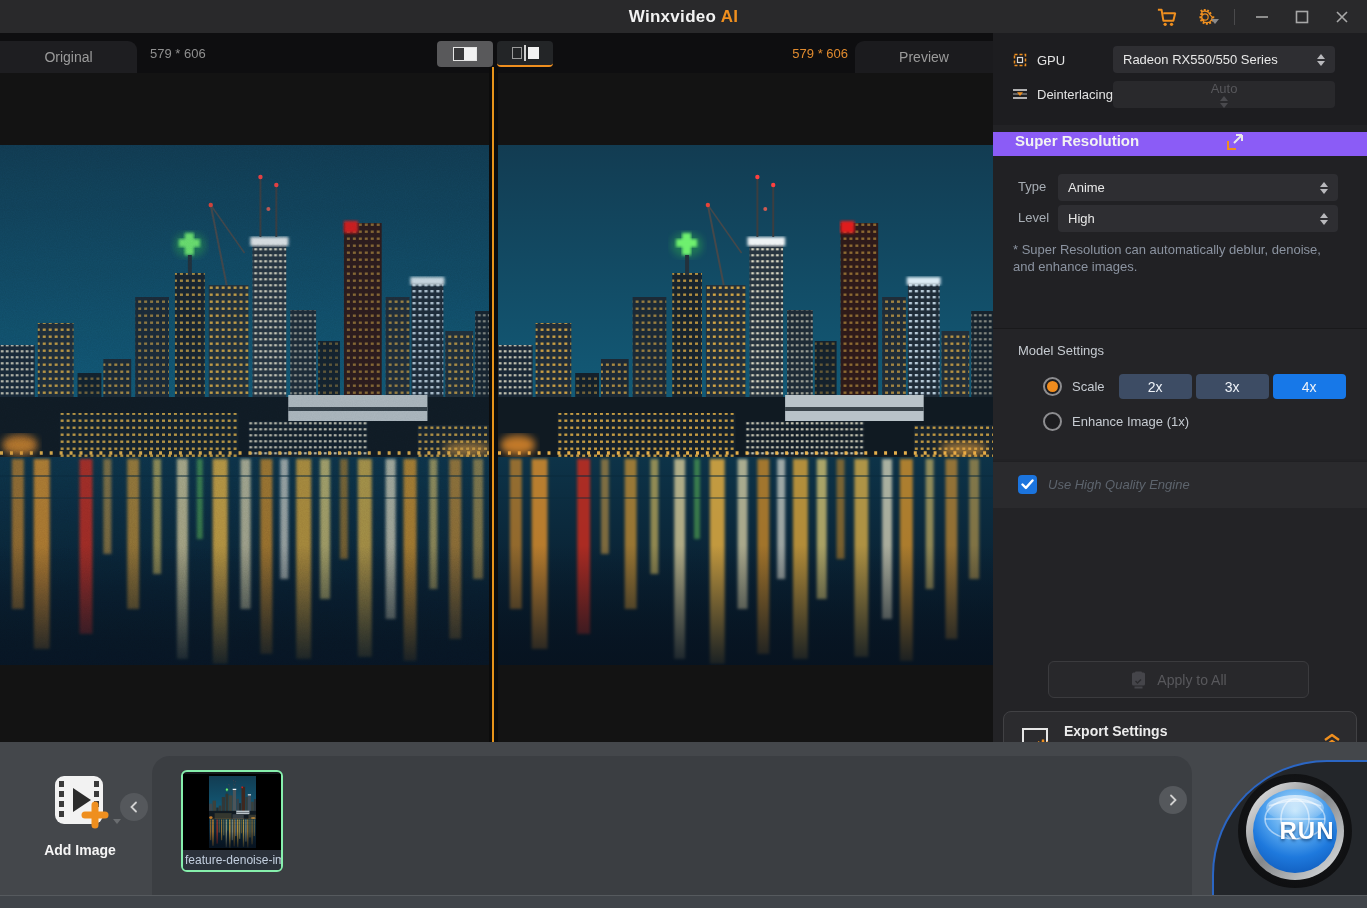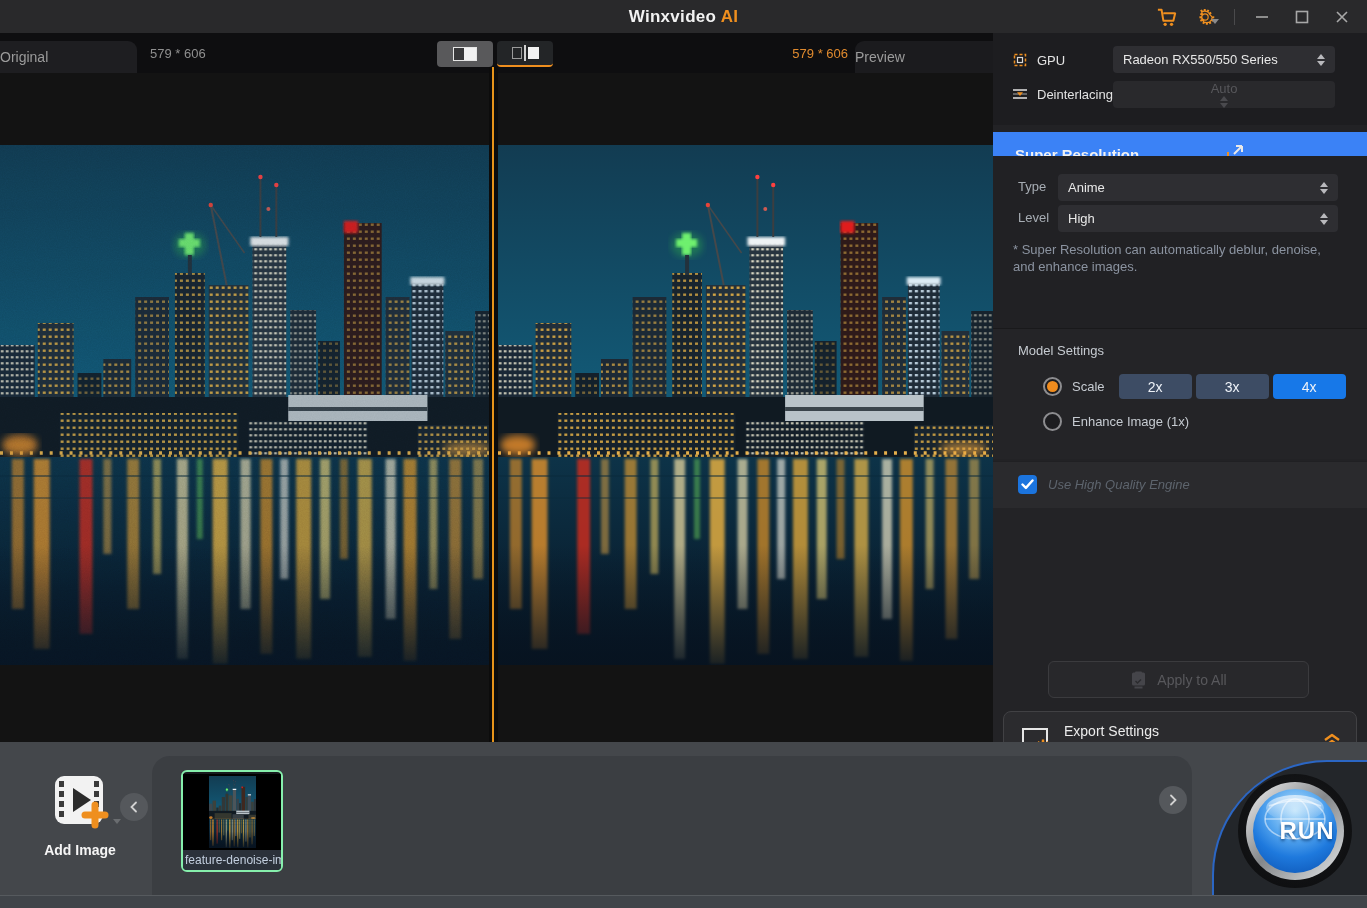--- a/index.html
+++ b/index.html
@@ -10,21 +10,21 @@
   .titlebar{position:absolute;left:0;top:0;width:1367px;height:33px;background:#29292b;display:flex;align-items:center;}
   .title{position:absolute;left:0;right:0;text-align:center;font-size:17px;font-weight:bold;color:#f2f2f2;letter-spacing:.3px;}
   .title .accent{color:#ef8f1f;}
   .tb-icons{position:absolute;right:8px;top:0;height:33px;display:flex;align-items:center;gap:6px;}
   .tb-btn{width:34px;height:28px;display:flex;align-items:center;justify-content:center;cursor:pointer;}
   .tb-sep{width:1px;height:16px;background:#4a4a4c;margin:0 4px;}
   .caret-down{width:0;height:0;border-left:4px solid transparent;border-right:4px solid transparent;border-top:5px solid #8a8a8c;margin-left:-4px;margin-top:10px;}
 
   
   .tabbar{position:absolute;left:0;top:33px;width:993px;height:40px;background:#0e0e10;}
-  .tab{position:absolute;bottom:0;height:32px;display:flex;align-items:center;font-size:14px;color:#9b9b9b;}
+  .tab{position:absolute;bottom:0;height:32px;display:flex;align-items:center;justify-content:center;font-size:14px;color:#9b9b9b;}
   .tab-original{left:0;width:137px;background:#1e1e21;border-radius:0 9px 0 0;}
   .tab-preview{left:855px;width:138px;background:#1b1b1e;border-radius:9px 0 0 0;}
   .size-gray{position:absolute;left:150px;top:13px;font-size:13px;color:#8f8f8f;}
   .size-orange{position:absolute;left:752px;top:13px;width:96px;text-align:right;font-size:13px;color:#e08a2e;}
   .toggle{position:absolute;top:8px;width:56px;height:26px;border-radius:4px;display:flex;align-items:center;justify-content:center;cursor:pointer;}
   .toggle-one{left:437px;background:#59595b;}
   .toggle-split{left:497px;background:#232527;border-bottom:2px solid #ef8f1f;}
   .ticon1{width:24px;height:14px;border:1px solid #e6e6e6;background:linear-gradient(to right,#39393b 45%,#f2f2f2 45%);}
   .ticon2{display:flex;align-items:center;gap:2px;}
   .ticon2 .a{width:10px;height:12px;border:1px solid #9a9a9a;background:#232527;}
@@ -37,21 +37,21 @@
   .pane svg{display:block;}
   .pane-left{left:0;width:489px;}
   .pane-right{left:498px;width:495px;}
   .divider{position:absolute;left:489px;top:-6px;width:9px;height:682px;background:#0c0c0c;}
   .divider::after{content:"";position:absolute;left:3px;top:0;width:2px;height:100%;background:#e8941a;}
 
   
   .panel{position:absolute;left:993px;top:33px;width:374px;height:709px;background:#222225;font-size:13px;}
   .sec{position:absolute;left:0;width:374px;}
   .sec-gpu{top:0;height:92px;background:#1d1d20;}
-  .sec-srh{top:99px;height:31px;background:#3b82f6;display:flex;align-items:flex-end;}
+  .sec-srh{top:99px;height:31px;background:#8b5cf6;display:flex;align-items:flex-start;}
   .sec-controls{top:123px;height:172px;background:#212124;}
   .sec-model{top:295px;height:131px;background:#242427;border-top:1px solid #19191b;}
   .sec-check{top:428px;height:47px;background:#2a2a2d;border-top:1px solid #202023;font-style:italic;}
   .sec-rest{top:475px;height:234px;background:#232326;padding-left:41px;}
   .row{position:absolute;display:flex;align-items:center;}
   .lbl{color:#b9bec4;}
   .dd{position:absolute;height:27px;background:#2e2e32;border-radius:4px;display:flex;align-items:center;padding:0 10px;color:#e8e8e8;cursor:pointer;}
   .dd .val{flex:1;font-size:13px;}
   .dd.disabled{color:#57575b;cursor:default;background:#29292c;}
   .updown{display:flex;flex-direction:column;gap:2px;align-items:center;}
@@ -64,21 +64,21 @@
   .note{position:absolute;left:20px;top:85px;width:330px;color:#8b93a0;font-size:13px;line-height:17px;}
   .radio{width:19px;height:19px;border:2px solid #8d8d90;border-radius:50%;background:#1d1d20;display:flex;align-items:center;justify-content:center;cursor:pointer;}
   .radio.on::after{content:"";width:11px;height:11px;border-radius:50%;background:#f08c1e;}
   .scalebtn{width:73px;height:25px;border-radius:4px;background:#3d4c64;color:#eef2f8;font-size:14px;display:flex;align-items:center;justify-content:center;margin-left:4px;cursor:pointer;}
   .scalebtn.sel{background:#1778e8;}
   .checkbox{width:19px;height:19px;border-radius:4px;background:#1b74de;display:flex;align-items:center;justify-content:center;cursor:pointer;}
   .check-dim{color:#5d646d;}
   .applybtn{position:absolute;left:55px;top:153px;width:261px;height:37px;border:1px solid #3b3b3e;border-radius:6px;background:#28282b;color:#58585c;font-size:14px;display:flex;align-items:center;justify-content:center;gap:10px;cursor:pointer;}
   .exportbar{position:absolute;left:10px;top:203px;width:354px;height:57px;background:#2b2b2e;border:1px solid #414144;border-radius:8px;display:flex;align-items:center;padding:0 14px;cursor:pointer;}
   .exp-texts{flex:1;margin-left:12px;}
-  .exp-title{color:#ececec;font-size:14px;}
+  .exp-title{color:#ececec;font-size:14px;font-weight:bold;}
   .exp-sub{color:#a9a9ab;font-size:13px;margin-top:3px;display:flex;gap:10px;}
 
   
   .bottombar{position:absolute;left:0;top:742px;width:1367px;height:166px;background:#44474b;}
   .strip{position:absolute;left:152px;top:14px;width:1040px;height:152px;background:#3b3e42;border-radius:18px 18px 0 0;}
   .addimage{position:absolute;left:14px;top:32px;width:132px;text-align:center;cursor:pointer;}
   .addimage .label{margin-top:8px;color:#f5f5f5;font-size:14px;font-weight:bold;}
   .navbtn{position:absolute;width:28px;height:28px;border-radius:50%;background:#55585c;display:flex;align-items:center;justify-content:center;cursor:pointer;}
   .nav-left{left:120px;top:51px;}
   .nav-right{left:1159px;top:44px;}

